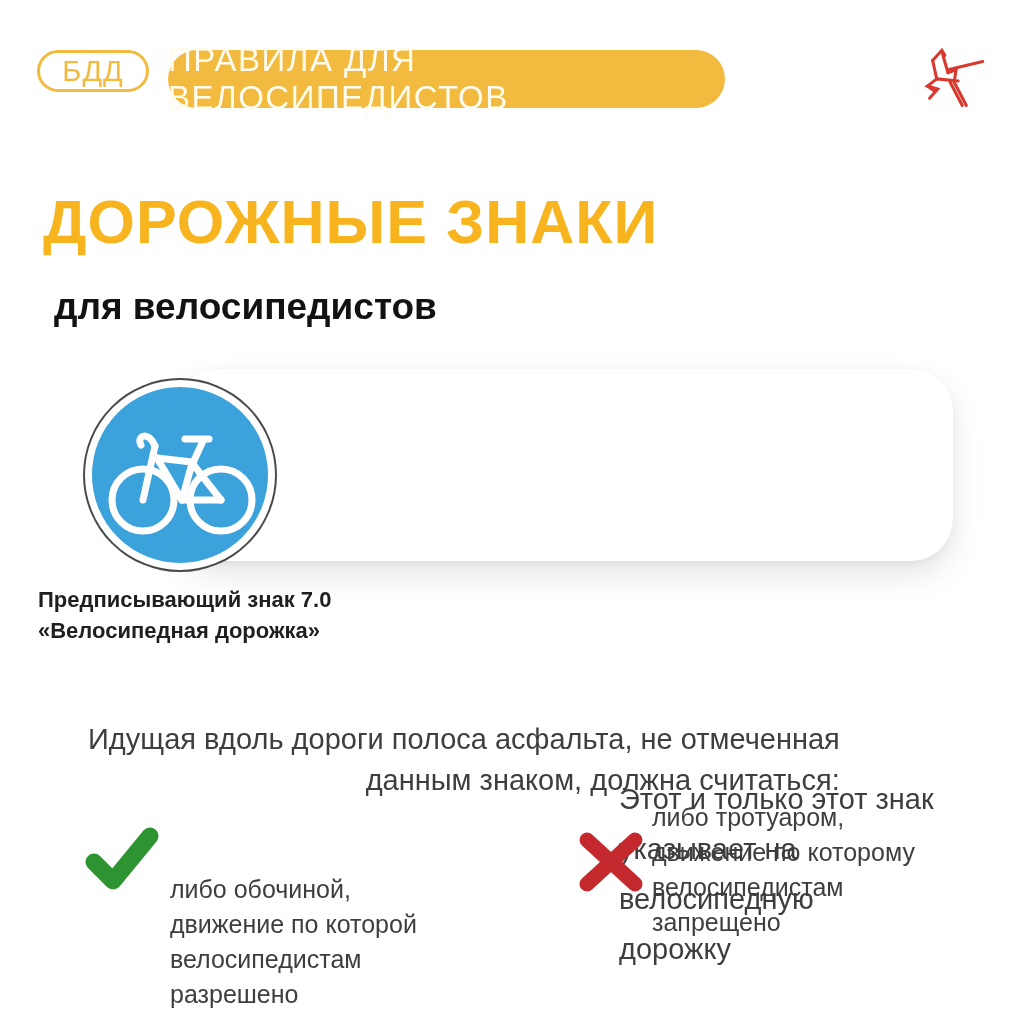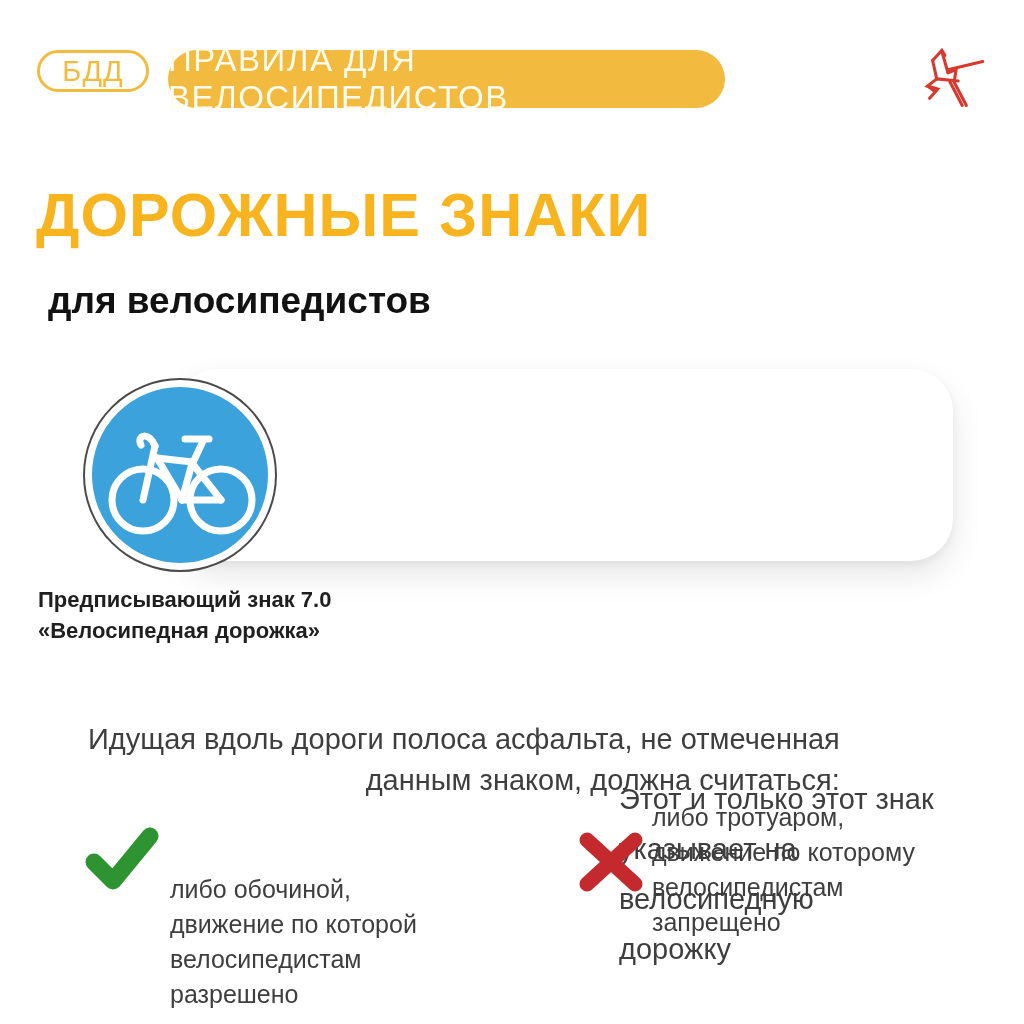--- a/index.html
+++ b/index.html
@@ -21,26 +21,26 @@
   .badge-fill {
     position:absolute; left:168px; top:50px; width:557px; height:58px;
     background:var(--yellow); border-radius:29px;
     color:#FFFCEE; font-size:33px; font-weight:500; letter-spacing:1.5px;
     display:flex; align-items:center; justify-content:center;
   }
   .logo { position:absolute; left:903px; top:38px; width:92px; height:82px; color:var(--logo-red); }
 
   
   .title {
-    position:absolute; left:36px; top:180px; margin:0;
+    position:absolute; left:36px; top:180px; margin:7px;
     font-size:61px; font-weight:800; letter-spacing:1px;
     color:var(--yellow-heading);
   }
   .subtitle {
-    position:absolute; left:38px; top:270px; margin:10px;
+    position:absolute; left:38px; top:270px; margin:16px;
     font-size:37px; font-weight:700; color:#121212;text-align:right;
   }
 
   
   .card {
     position:absolute; left:176px; top:369px; width:777px; height:192px;
     background:#ffffff; border-radius:42px;
     box-shadow:0 14px 32px rgba(0,0,0,0.10), 0 3px 8px rgba(0,0,0,0.05);
   }
   .card-text {

